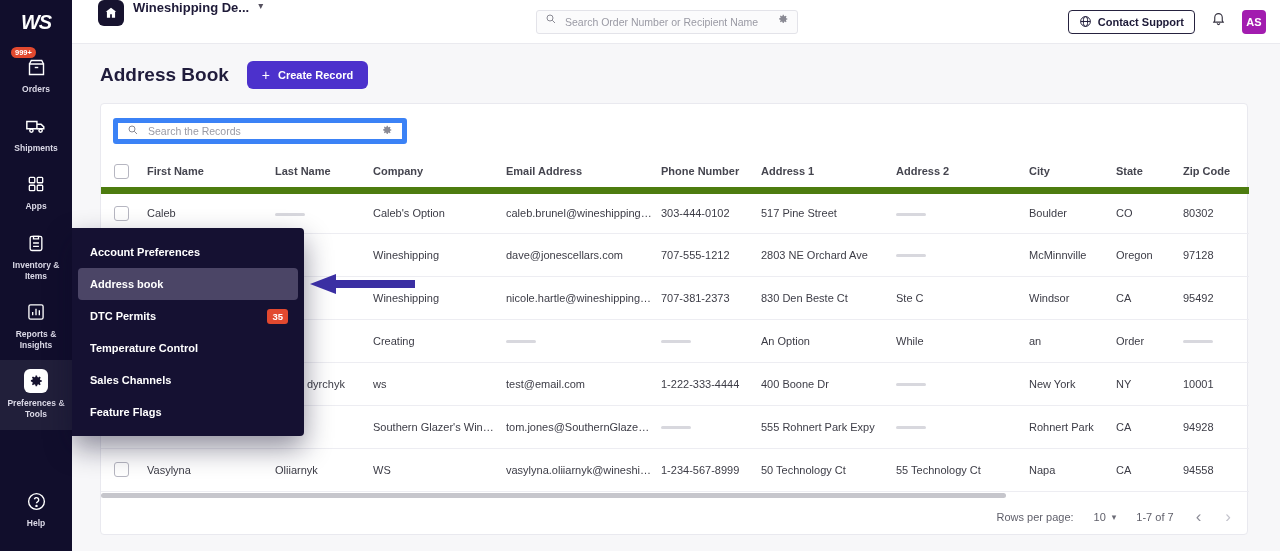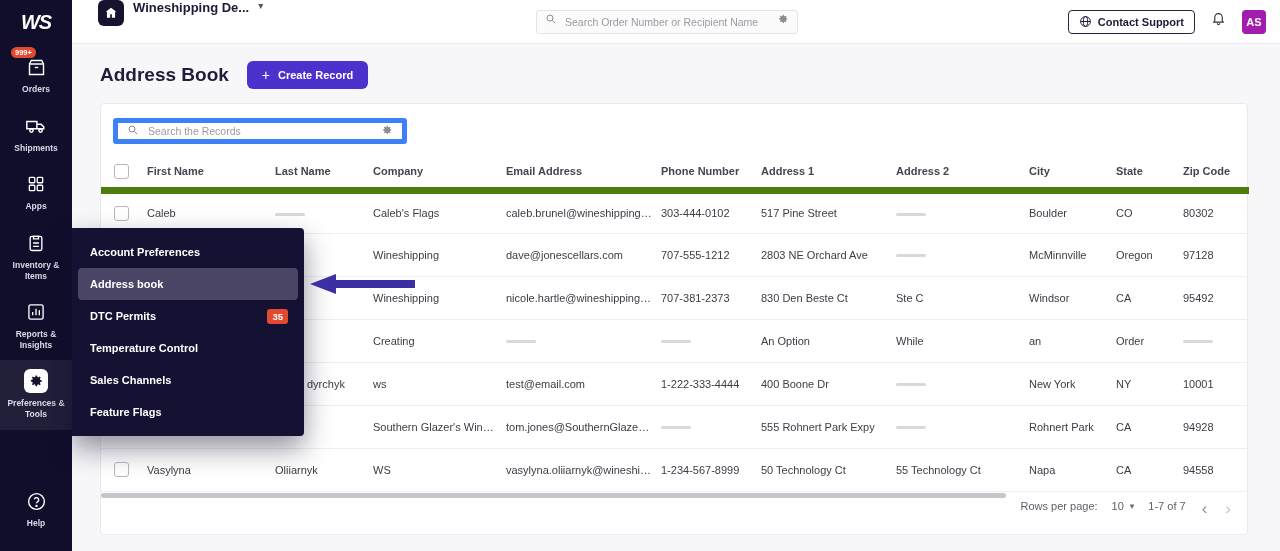--- a/index.html
+++ b/index.html
@@ -49,21 +49,21 @@
 
   table { width:100%; border-collapse:collapse; table-layout:fixed; }
   thead th { font-size:11px; font-weight:700; color:#45454f; text-align:left; height:34px; border-bottom:7px solid #4d7c0f; padding:0 8px 0 0; white-space:nowrap; overflow:hidden; }
   tbody td { font-size:11px; color:#3c3c46; height:43px; border-bottom:1px solid #ededf2; white-space:nowrap; overflow:hidden; text-overflow:ellipsis; padding:0 8px 0 0; }
   .checkbox { display:inline-block; width:15px; height:15px; border:1.5px solid #b6b6c1; border-radius:3px; margin-left:13px; background:#fff; vertical-align:middle; cursor:pointer; }
   .dash { display:inline-block; width:30px; height:3px; background:#d8d8de; border-radius:2px; vertical-align:middle; }
 
   .hscroll { height:8px; padding:1px 0 2px; }
   .hscroll .thumb { width:79%; height:5px; background:#c6c6cc; border-radius:3px; cursor:pointer; }
 
-  .pagination { display:flex; align-items:flex-start; justify-content:flex-end; gap:14px; height:34px; padding-right:14px; font-size:11px; color:#5f5f6a; }
+  .pagination { display:flex; align-items:center; justify-content:flex-end; gap:20px; height:34px; padding-right:14px; font-size:11px; color:#5f5f6a; }
   .rpp { display:flex; align-items:center; gap:6px; cursor:pointer; }
   .rpp .caret { font-size:9px; color:#6b6b76; }
   .pg-btn { border:0; background:transparent; font-size:17px; line-height:1; color:#8d8d98; cursor:pointer; padding:0 2px; font-family:inherit; }
   .pg-btn.disabled { color:#c3c3cc; }
 
   
   .context-menu { position:absolute; left:72px; top:228px; width:232px; background:#151132; box-shadow:0 12px 28px rgba(10,8,40,.45); padding:8px 6px; z-index:30; border-radius:0 4px 4px 0; }
   .menu-item { position:relative; height:32px; display:flex; align-items:center; padding:0 12px; color:#fff; font-size:11px; font-weight:700; border-radius:4px; cursor:pointer; }
   .menu-item.active { background:#4b4566; }
   .menu-badge { position:absolute; right:10px; background:#e2492f; color:#fff; font-size:9.5px; font-weight:700; padding:2px 5px; border-radius:3px; }
@@ -260,21 +260,21 @@
             <th>City</th>
             <th>State</th>
             <th>Zip Code</th>
           </tr>
         </thead>
         <tbody>
             <tr>
               <td><span class="checkbox"></span></td>
               <td>Caleb</td>
               <td><span class="dash"></span></td>
-              <td>Caleb's Flags</td>
+              <td>Caleb's Option</td>
               <td>caleb.brunel@wineshipping.com</td>
               <td>303-444-0102</td>
               <td>517 Pine Street</td>
               <td><span class="dash"></span></td>
               <td>Boulder</td>
               <td>CO</td>
               <td>80302</td>
             </tr>
             <tr>
               <td><span class="checkbox"></span></td>

